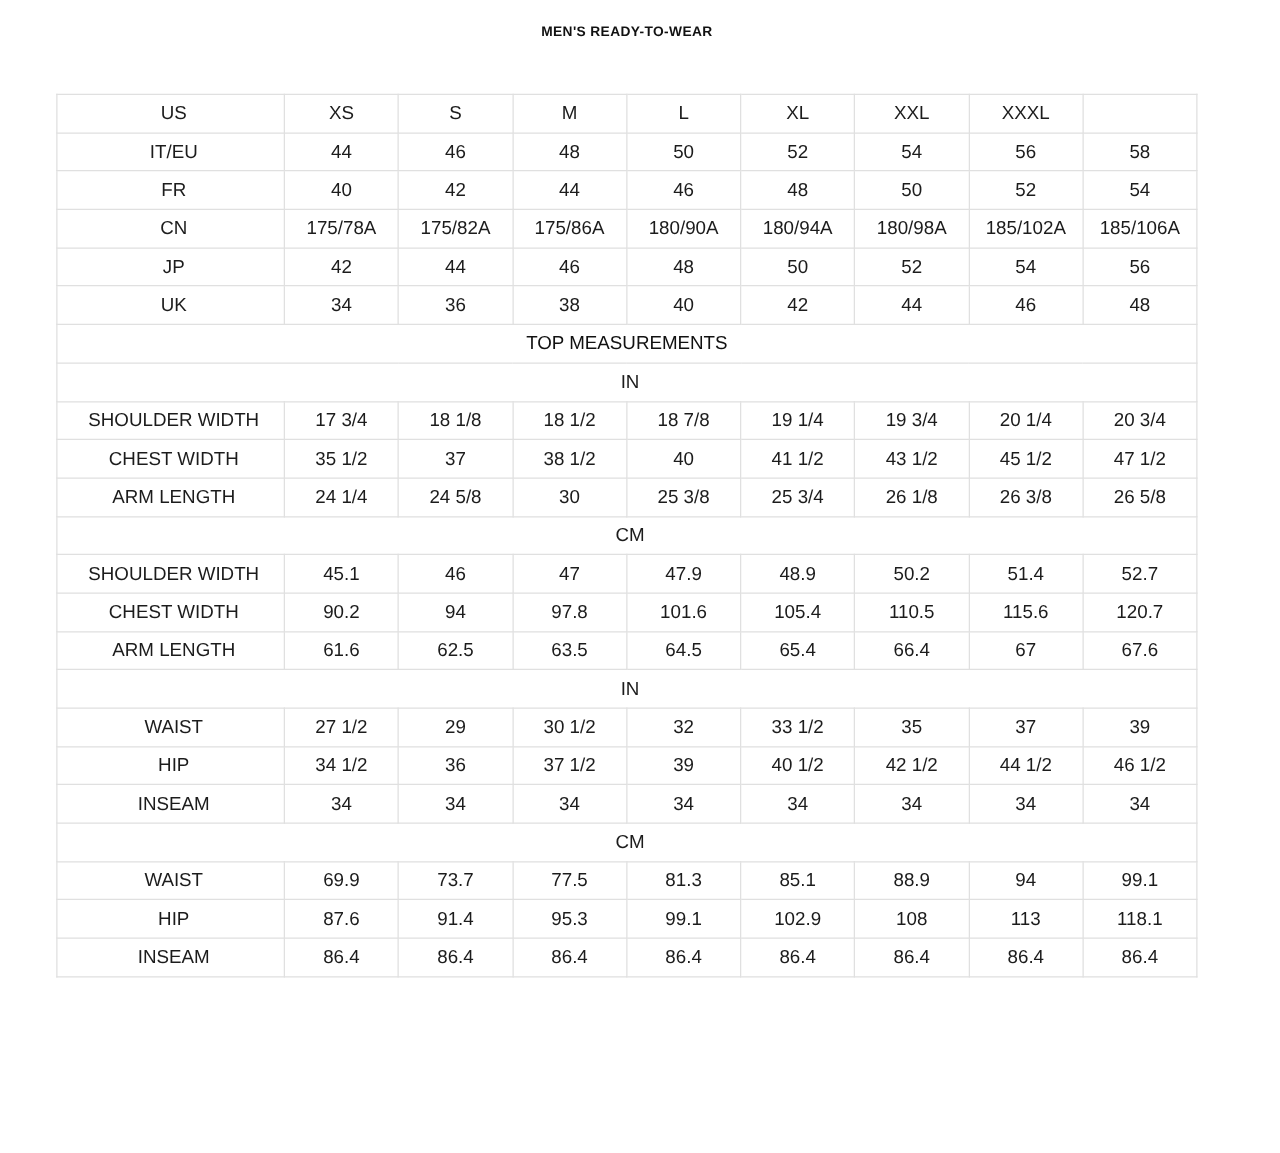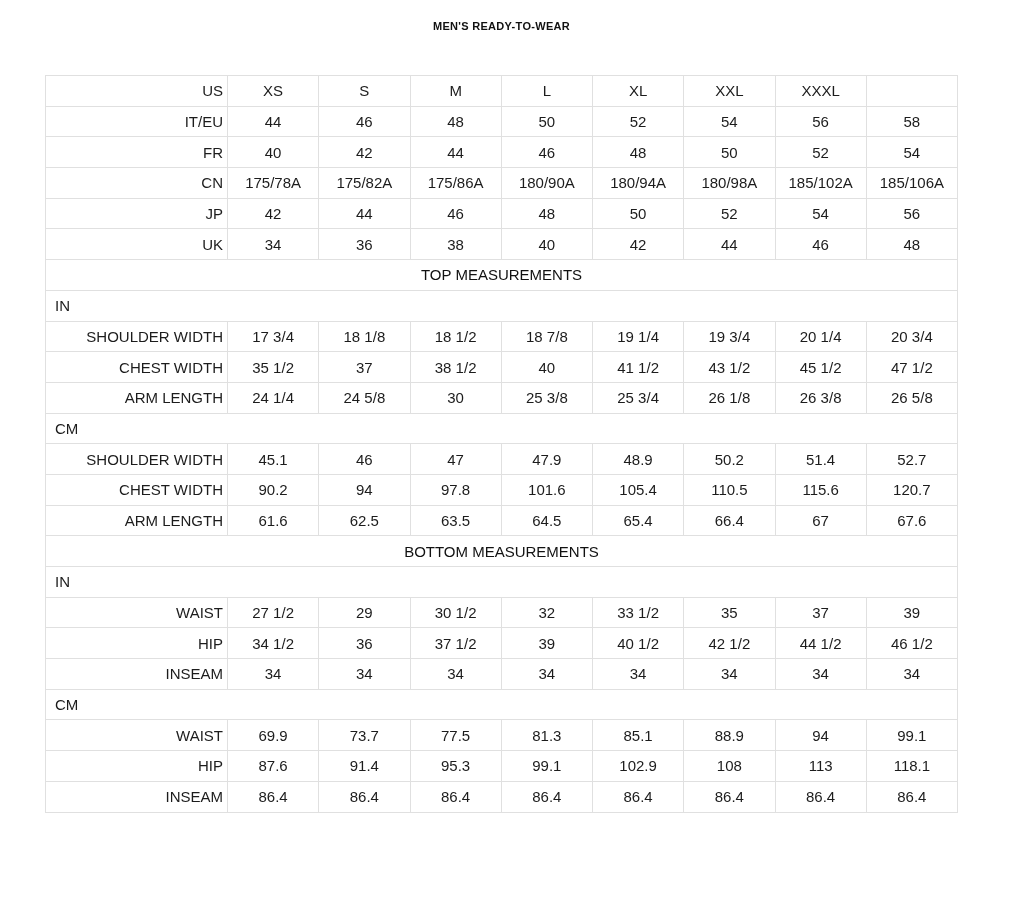--- a/index.html
+++ b/index.html
@@ -42,30 +42,30 @@
     line-height: 1;
     padding: 0 4px;
     text-align: center;
     vertical-align: middle;
     white-space: nowrap;
     overflow: hidden;
     color: #1c1c1c;
     background: #ffffff;
   }
   table.size-chart td.label {
-    text-align: right;
+    text-align: center;
     padding-left: 9px;
   }
   table.size-chart td.section {
     text-align: center;
     font-weight: normal;
     color: #111111;
   }
   table.size-chart td.unit {
-    text-align: left;
+    text-align: center;
     padding-left: 9px;
   }
 </style>
 </head>
 <body>
 
 <div class="page-title">MEN'S READY-TO-WEAR</div>
 
 <table class="size-chart">
   <colgroup>
@@ -215,23 +215,20 @@
         <td>61.6</td>
         <td>62.5</td>
         <td>63.5</td>
         <td>64.5</td>
         <td>65.4</td>
         <td>66.4</td>
         <td>67</td>
         <td>67.6</td>
       </tr>
       <tr>
-        <td colspan="9" class="section">BOTTOM MEASUREMENTS</td>
-      </tr>
-      <tr>
         <td colspan="9" class="unit">IN</td>
       </tr>
       <tr>
         <td class="label">WAIST</td>
         <td>27 1/2</td>
         <td>29</td>
         <td>30 1/2</td>
         <td>32</td>
         <td>33 1/2</td>
         <td>35</td>

